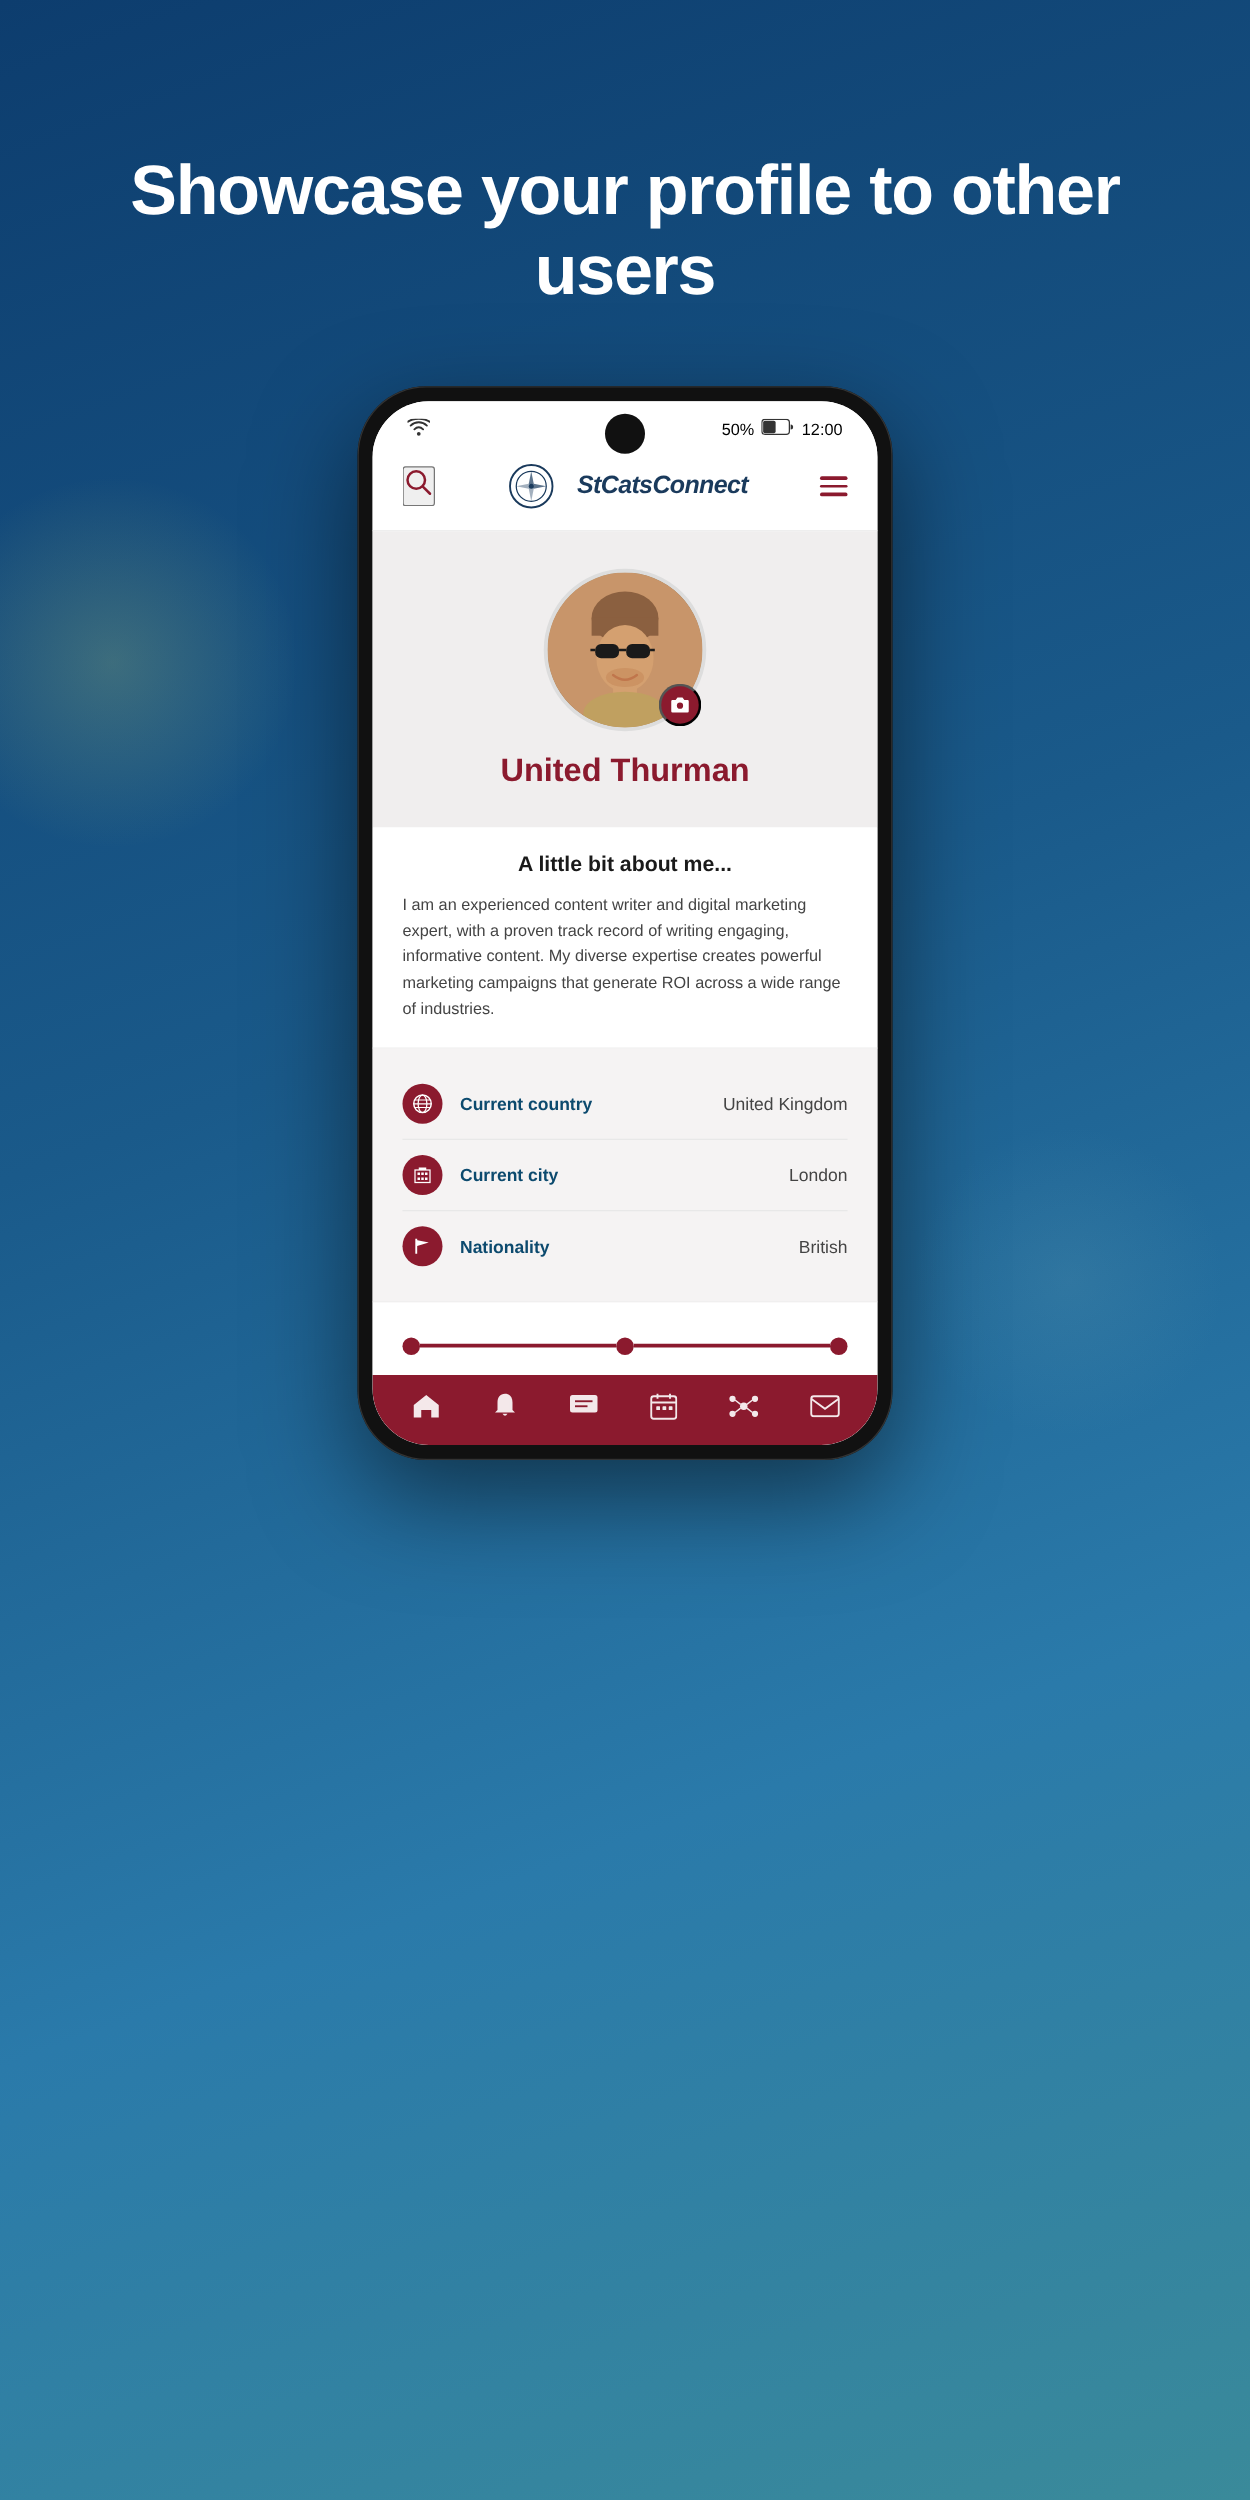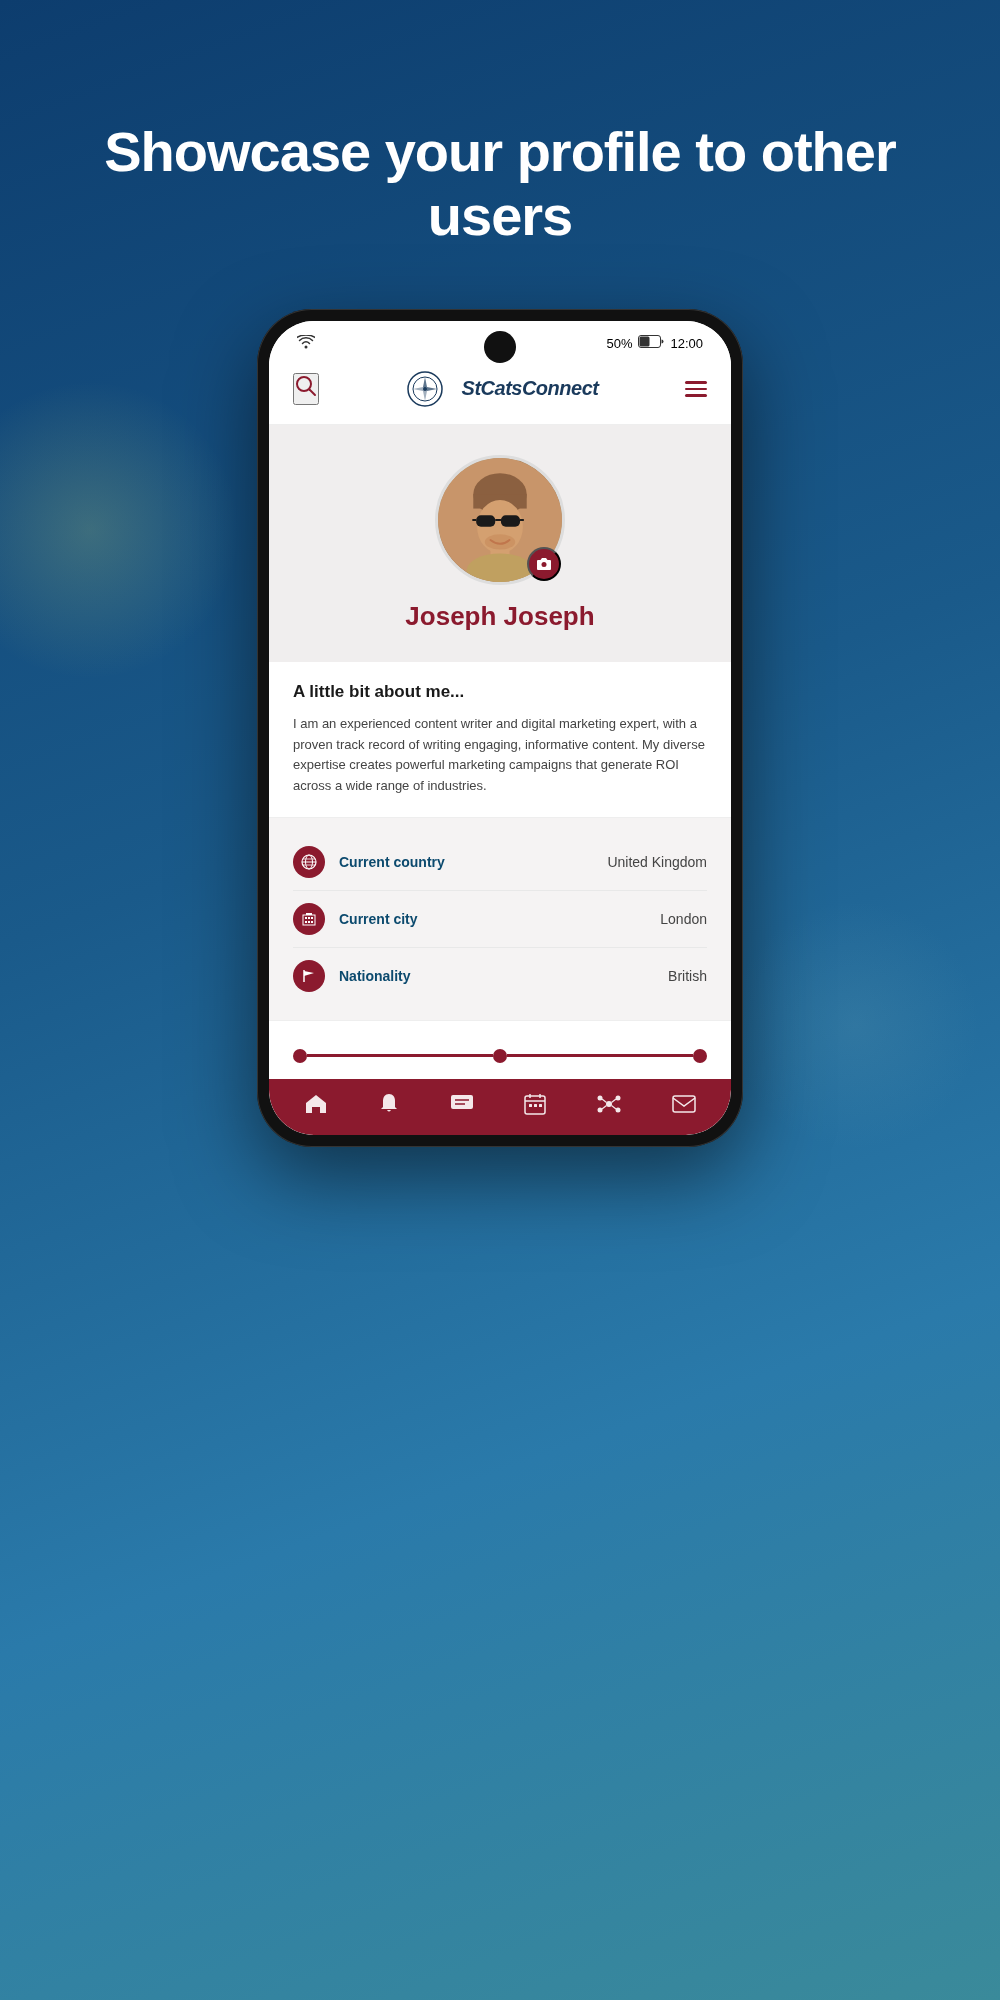--- a/index.html
+++ b/index.html
@@ -48,21 +48,21 @@
 
     
     .phone-wrapper {
       display: flex;
       justify-content: center;
       align-items: flex-start;
       padding: 0 80px;
     }
 
     .phone-frame {
-      width: 486px;
+      width: 428px;
       background: #111;
       border-radius: 55px;
       padding: 12px;
       box-shadow: 0 30px 80px rgba(0,0,0,0.5), inset 0 0 0 1px #333;
       position: relative;
     }
 
     .phone-screen {
       background: #ffffff;
       border-radius: 45px;
@@ -203,20 +203,21 @@
     
     .about-section {
       background: white;
       padding: 20px 24px;
       border-bottom: 1px solid #eee;
     }
     .about-title {
       font-size: 17px;
       font-weight: 700;
       color: #1a1a1a;
+      text-align: center;
       margin-bottom: 12px;
     }
     .about-text {
       font-size: 13px;
       color: #444;
       line-height: 1.6;
     }
 
     
     .info-section {
@@ -408,21 +409,21 @@
               <ellipse cx="65" cy="88" rx="16" ry="8" fill="#c08050" opacity="0.4"></ellipse>
             </svg>
           </div>
           <button class="camera-btn">
             <svg width="16" height="14" viewBox="0 0 16 14" fill="white">
               <path d="M6 1l-1.5 2H2a1 1 0 0 0-1 1v8a1 1 0 0 0 1 1h12a1 1 0 0 0 1-1V4a1 1 0 0 0-1-1h-2.5L10 1H6z"></path>
               <circle cx="8" cy="7.5" r="2.5" fill="#8b1a2e"></circle>
             </svg>
           </button>
         </div>
-        <div class="profile-name">Joseph Joseph</div>
+        <div class="profile-name">United Thurman</div>
       </div>
 
       <div class="about-section">
         <div class="about-title">A little bit about me...</div>
         <div class="about-text">I am an experienced content writer and digital marketing expert, with a proven track record of writing engaging, informative content. My diverse expertise creates powerful marketing campaigns that generate ROI across a wide range of industries.</div>
       </div>
 
       <div class="info-section">
 
         <div class="info-row">

